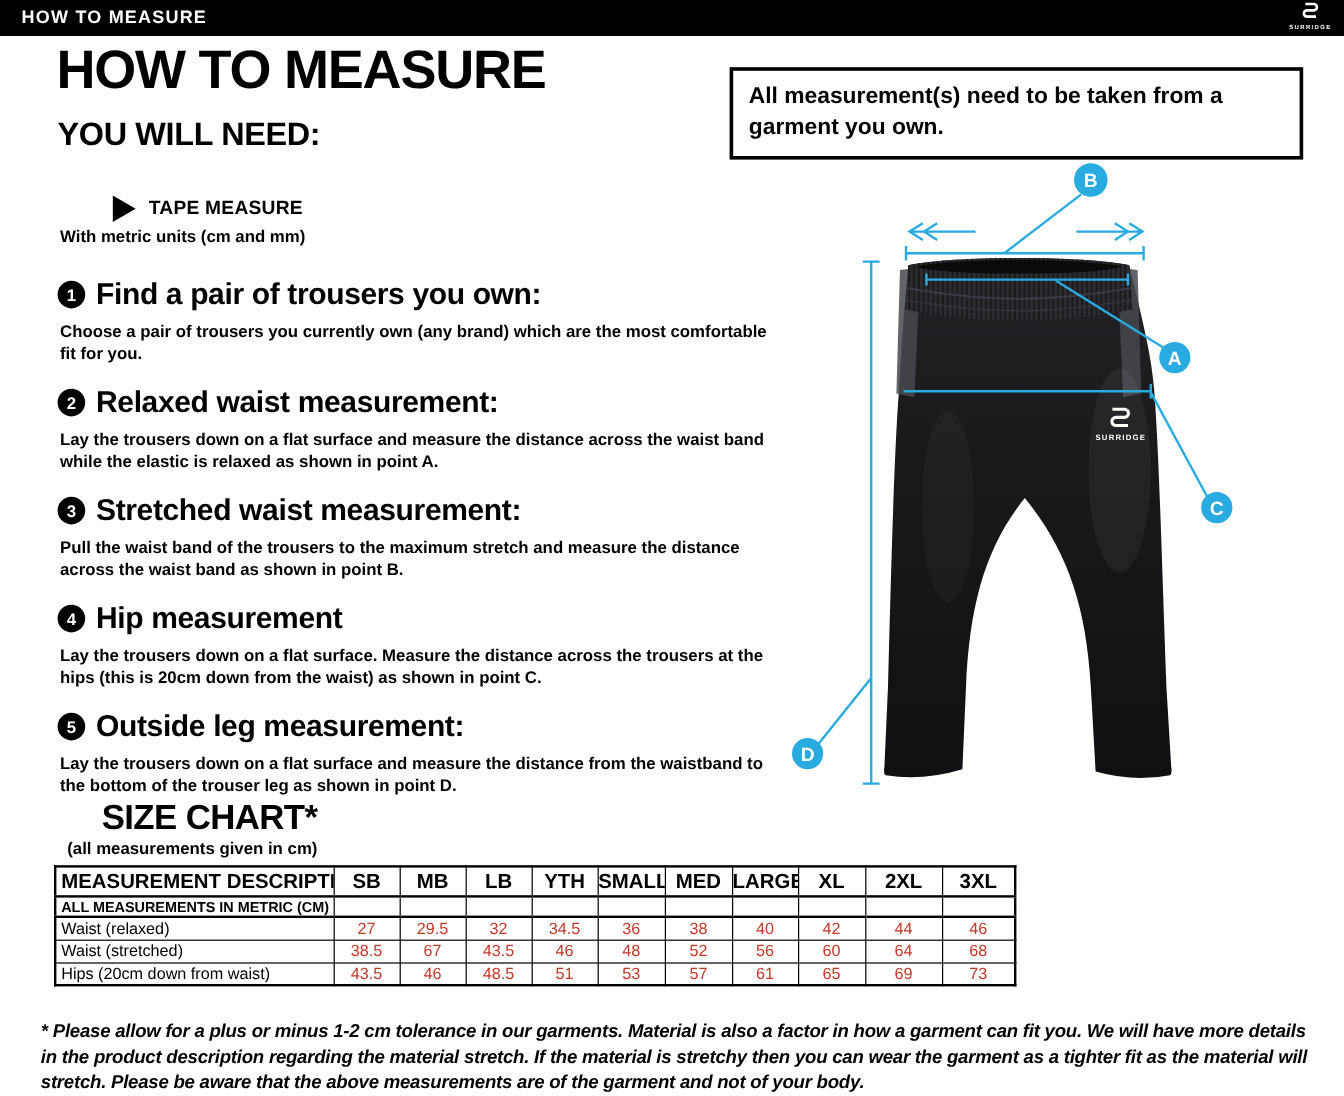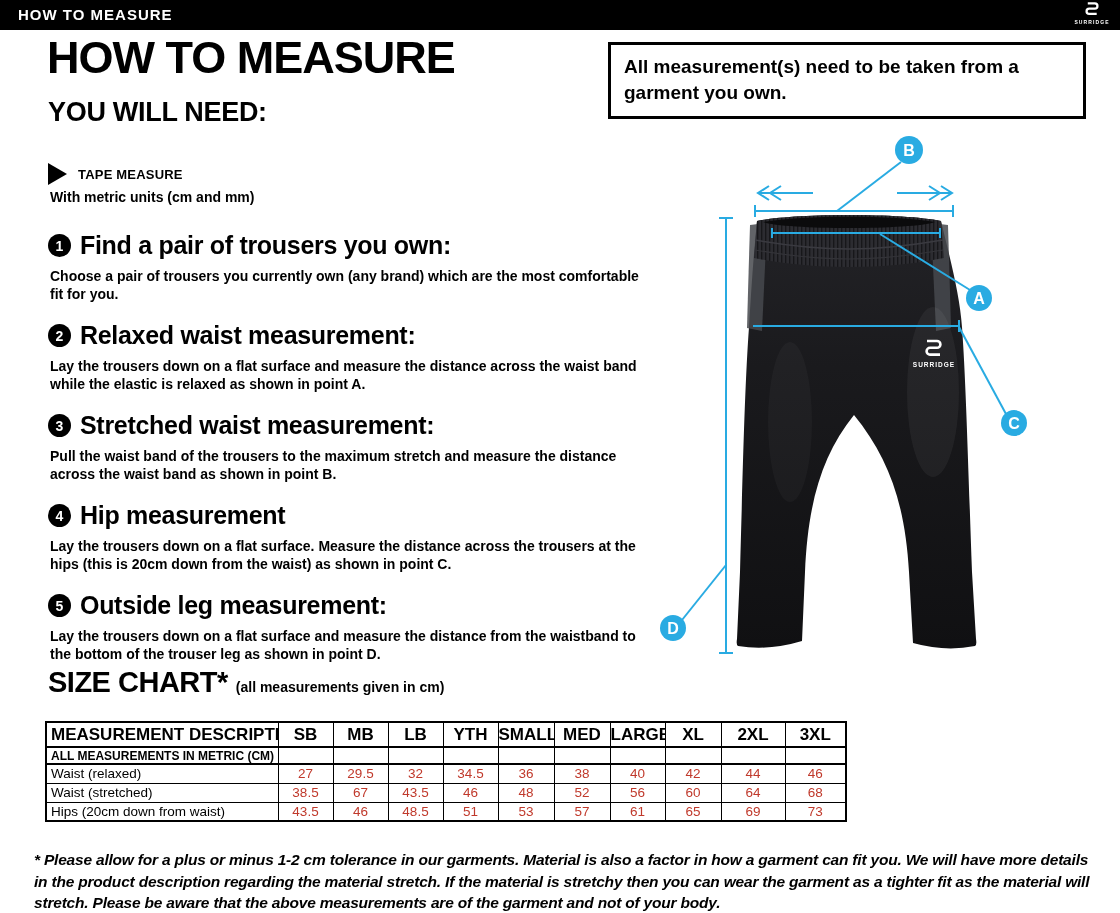--- a/index.html
+++ b/index.html
@@ -12,41 +12,41 @@
   
   .topbar { position:absolute; left:0; top:0; width:1120px; height:30px; background:var(--bar,#000); }
   .topbar-title { position:absolute; left:18px; top:6px; color:#fff; font-size:15px; font-weight:700; letter-spacing:1px; }
   .topbar-logo { position:absolute; right:3px; top:1px; width:50px; text-align:center; color:#fff; }
   .topbar-logo .logo-name { display:block; font-size:5px; font-weight:700; letter-spacing:1.1px; margin-top:-1px; }
   
   .page-title { position:absolute; left:47px; top:32px; font-size:45px; font-weight:700; letter-spacing:-1px; white-space:nowrap; }
   .you-will-need { position:absolute; left:48px; top:97px; font-size:27px; font-weight:700; letter-spacing:-0.3px; }
   
   .notice-box {
-    position:absolute; left:608px; top:42px; width:478px; height:77px;
+    position:absolute; left:608px; top:56px; width:478px; height:77px;
     border:3px solid #000; padding:9px 13px;
     font-size:19px; font-weight:700; line-height:26px;
   }
   
   .tape { position:absolute; left:48px; top:163px; }
-  .tape-head { display:flex; align-items:center; gap:11px; font-size:13px; font-weight:700; letter-spacing:0.2px; }
+  .tape-head { display:flex; align-items:center; gap:11px; font-size:16px; font-weight:700; letter-spacing:0.2px;margin-left:46px; }
   .tri-icon { width:0; height:0; border-left:19px solid #000; border-top:11px solid transparent; border-bottom:11px solid transparent; }
   .tape-sub { margin:4px 0 0 2px; font-size:14px; font-weight:700; }
   
   .steps { position:absolute; left:48px; top:231px; width:595px; }
   .step { height:90px; }
   .step-head { display:flex; align-items:center; gap:9px; }
   .step-badge {
     width:23px; height:23px; border-radius:50%; background:#000; color:#fff; flex:0 0 23px;
     font-size:14px; font-weight:700; display:flex; align-items:center; justify-content:center;
   }
   .step-title { font-size:25px; font-weight:700; letter-spacing:-0.3px; }
   .step-body { margin:7px 0 0 2px; font-size:14px; font-weight:700; line-height:18px; width:592px; }
   
-  .size-chart-head { position:absolute; left:48px; top:666px; display:flex; align-items:flex-end; }
+  .size-chart-head { position:absolute; left:48px; top:666px; display:flex; align-items:flex-end;flex-direction:column; }
   .size-chart-title { font-size:29px; font-weight:700; letter-spacing:-0.5px; }
   .size-chart-sub { font-size:14px; font-weight:700; margin:0 0 4px 8px; }
   table.size-table {
     position:absolute; left:45px; top:721px; width:800px;
     border-collapse:collapse; table-layout:fixed; border:2px solid #000;
   }
   .size-table th, .size-table td { border:1px solid #000; overflow:hidden; white-space:nowrap; }
   .size-table thead th { border-bottom:2px solid #000; height:25px; font-size:17px; font-weight:700; text-align:center; }
   .size-table thead th:first-child { text-align:left; padding-left:4px; }
   .size-table tr.note-row td { border-bottom:2px solid #000; height:17px; font-size:12px; font-weight:700; padding-left:4px; }

